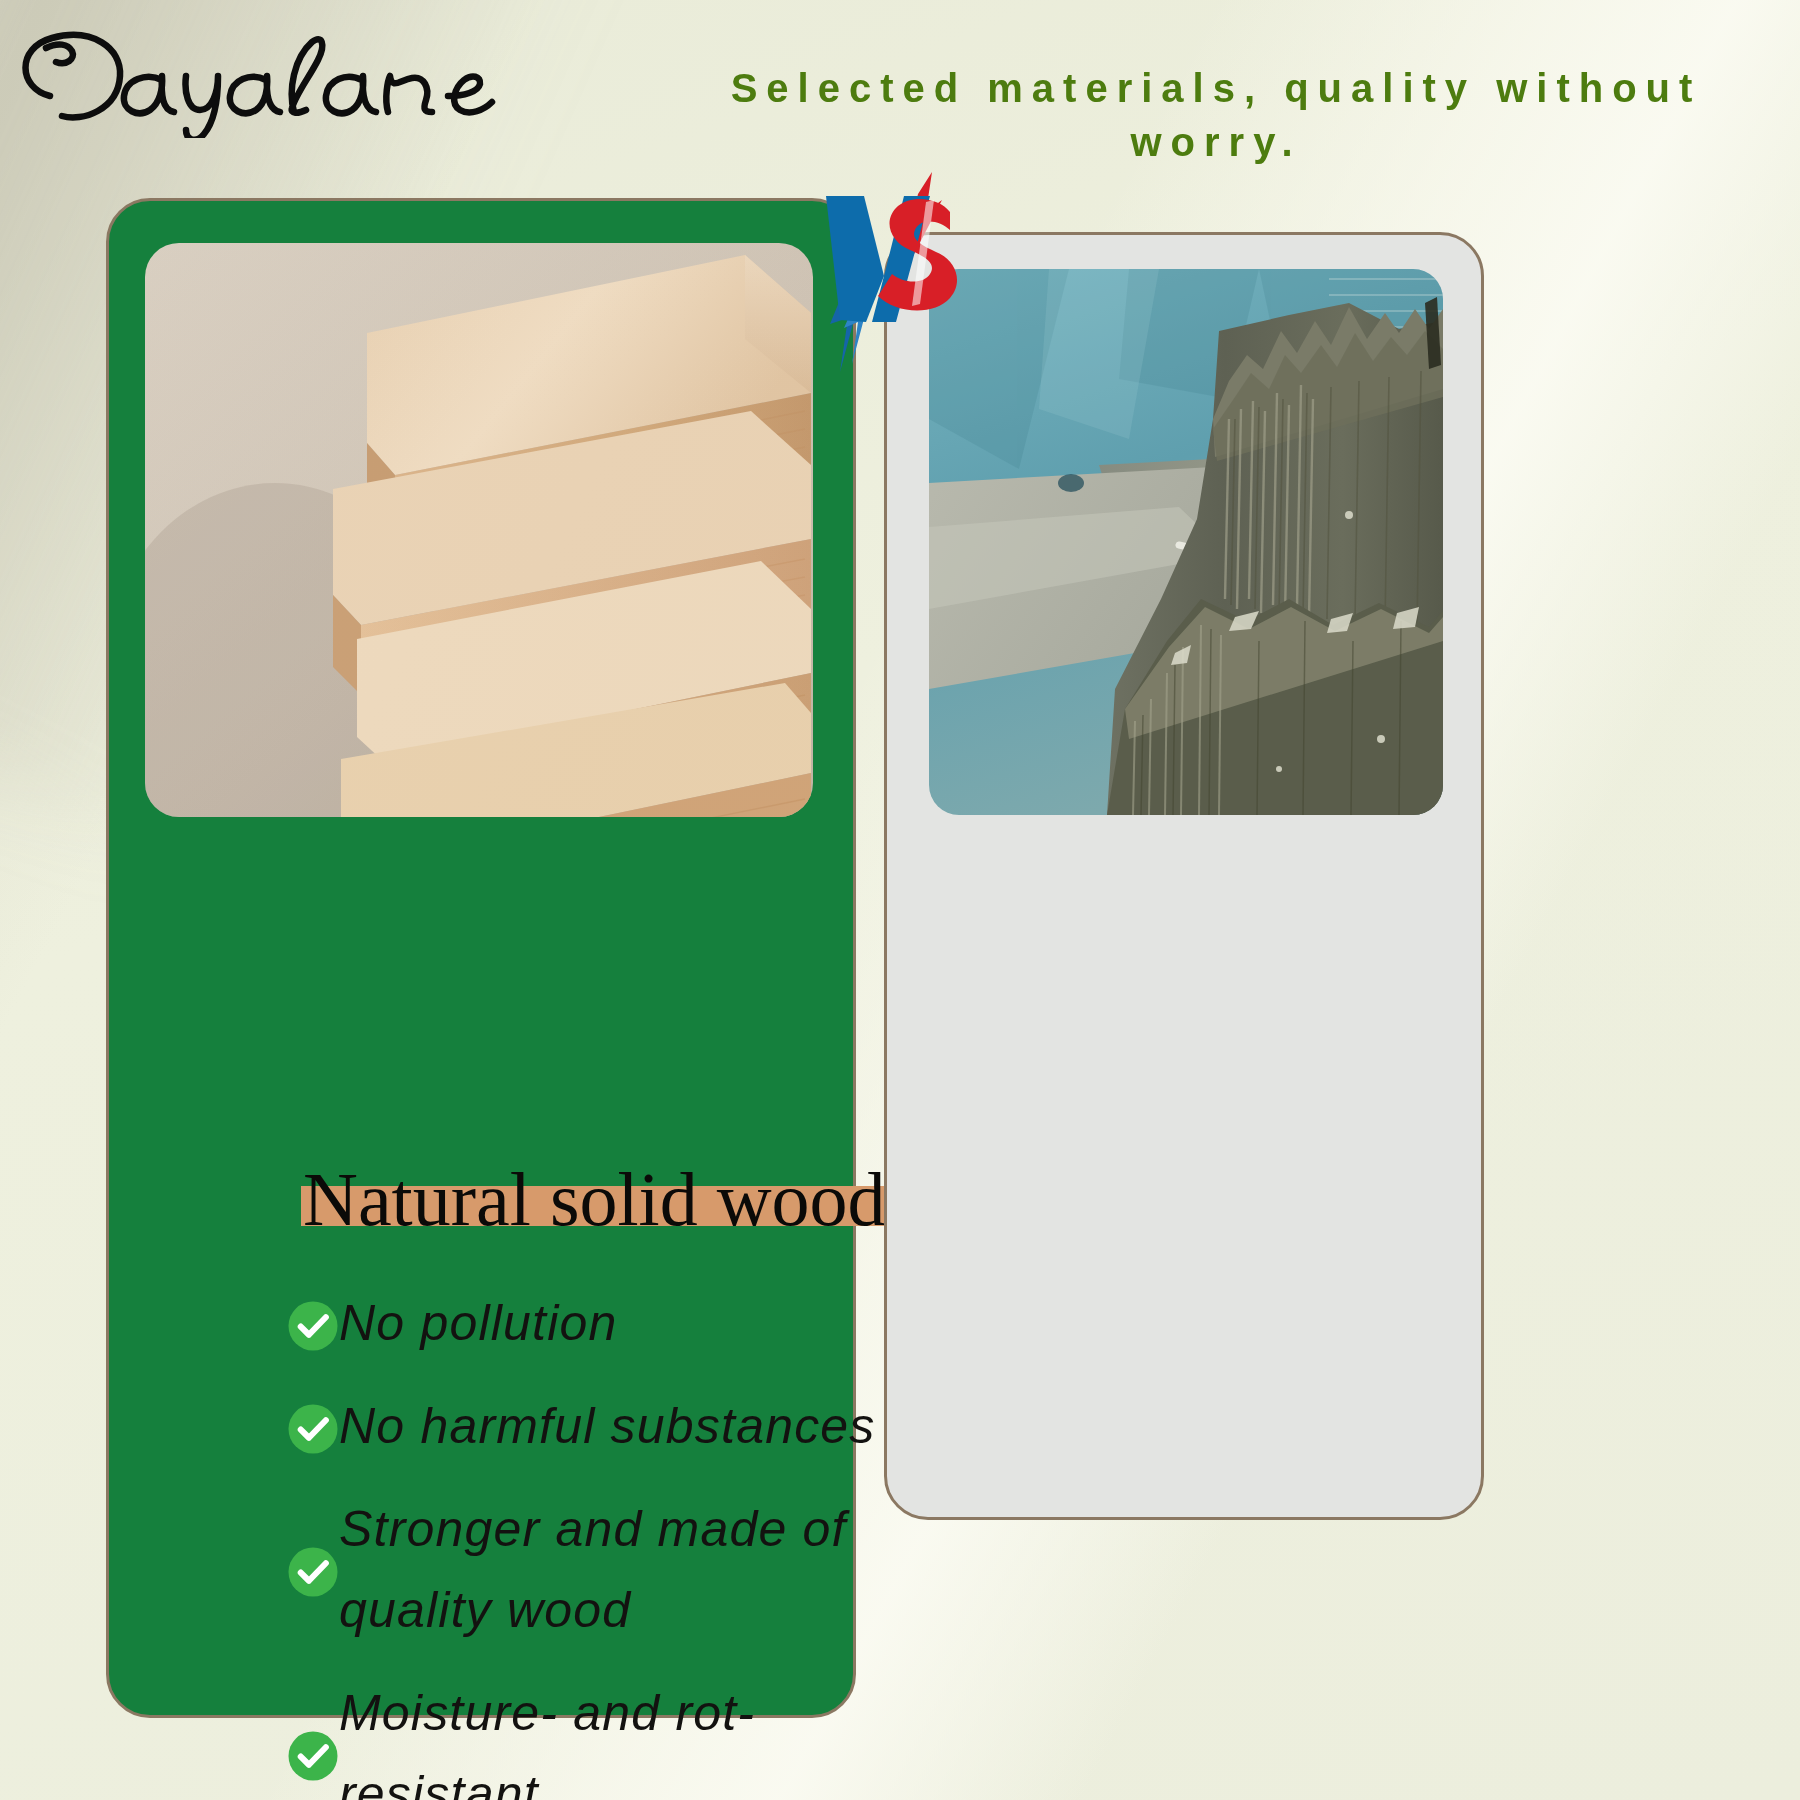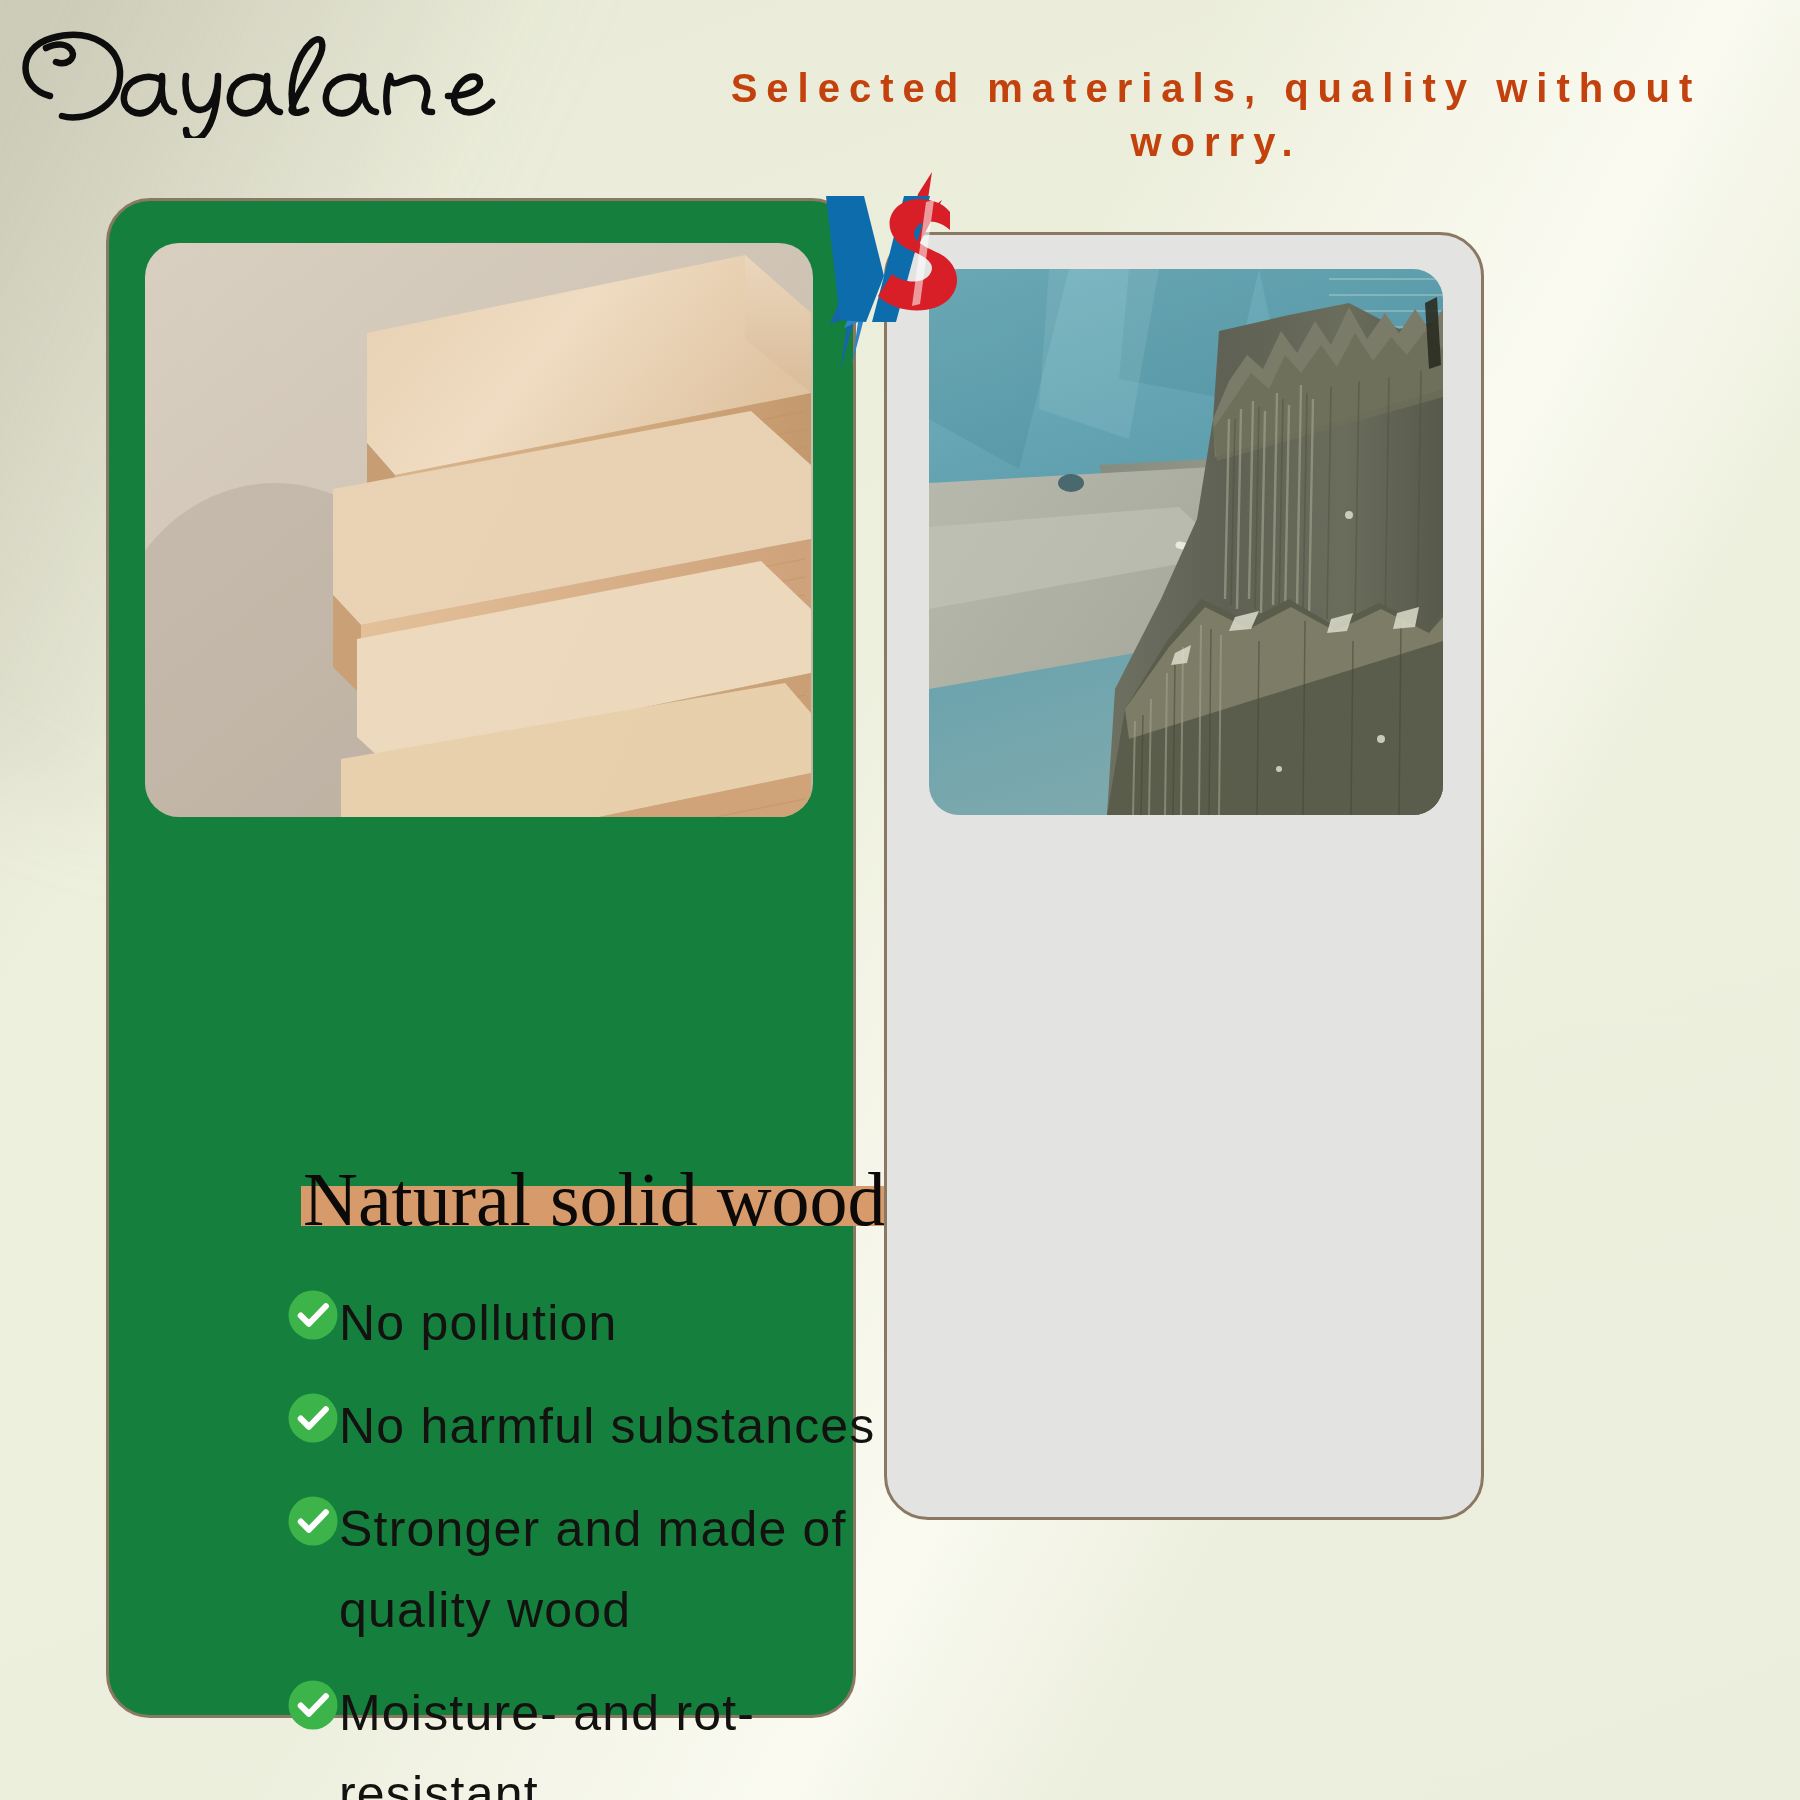--- a/index.html
+++ b/index.html
@@ -48,21 +48,21 @@
 
   #tagline {
     position: absolute;
     left: 640px; top: 62px;
     width: 1160px;
     z-index: 6;
     font-size: 40px;
     font-weight: bold;
     letter-spacing: 9px;
     line-height: 1.34;
-    color: #c2410c;
+    color: #4d7c0f;
     text-align: center;
     padding-right: 8px;
   }
 
   
   .card {
     position: absolute;
     border: 3px solid #8b7862;
     border-radius: 44px;
     z-index: 3;
@@ -125,22 +125,23 @@
 
   
   #pros {
     position: absolute;
     left: 176px; top: 1082px;
     width: 660px;
     z-index: 5;
   }
   .pro-row {
     display: flex;
-    align-items: flex-start;
+    align-items: center;
     margin-bottom: 22px;
+    font-style: italic;
   }
   .check {
     flex: 0 0 auto;
     width: 56px; height: 56px;
     margin-top: 4px;
     margin-right: -2px;
   }
   .check svg { display: block; width: 100%; height: 100%; }
   .pro-text {
     font-size: 50px;

